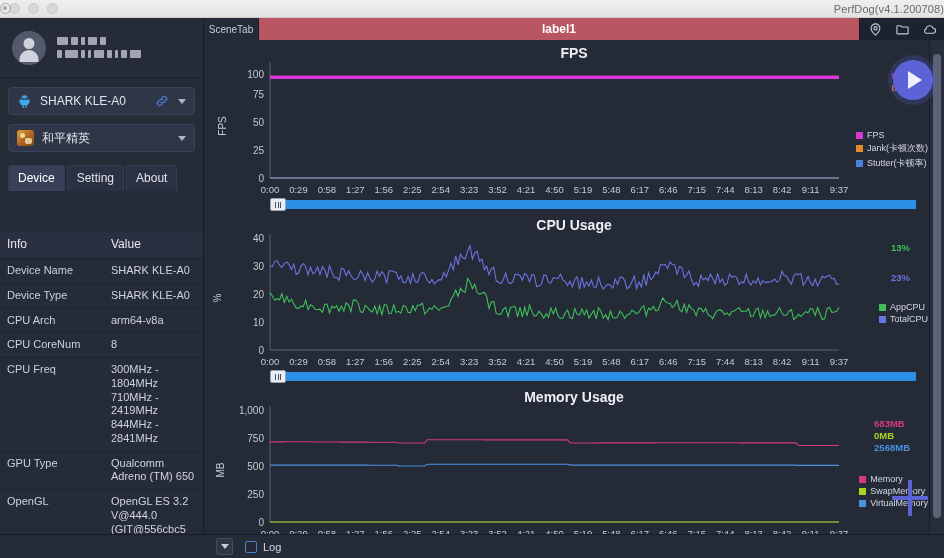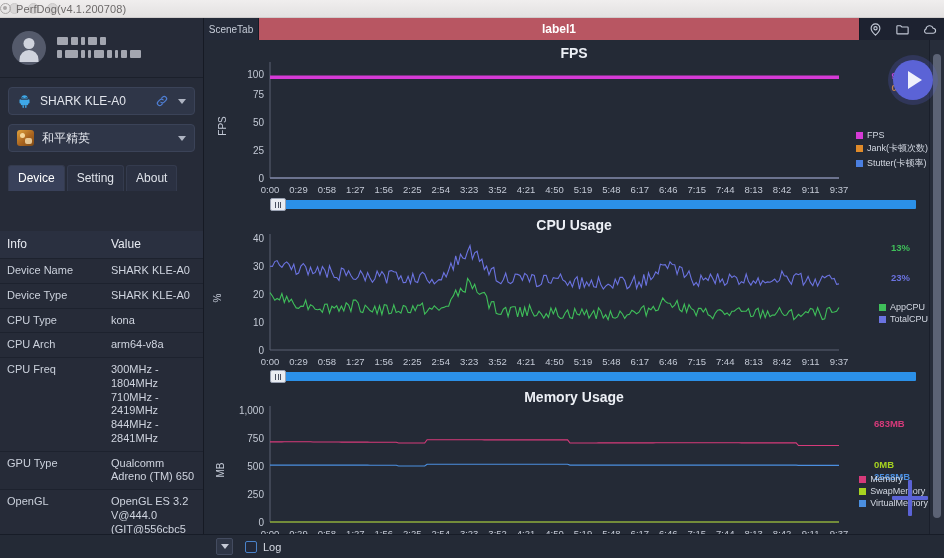--- a/index.html
+++ b/index.html
@@ -17,21 +17,21 @@
     background: linear-gradient(#f0eeee, #e3e1e1);
     border-bottom: 1px solid #cfcccc;
     display: flex; align-items: center;
     position: relative;
   }
   .traffic { display: flex; gap: 8px; padding-left: 9px; }
   .dot { width: 11px; height: 11px; border-radius: 50%; background: #d9d7d7; border: 1px solid #cbc9c9; }
   .title-center {
     position: absolute; left: 0; right: 0; text-align: center;
     font-size: 11px; color: #6d6a6a; letter-spacing: .1px;
-    display: flex; align-items: center; justify-content: flex-start; gap: 5px;
+    display: flex; align-items: center; justify-content: space-between; gap: 5px;
   }
   .title-logo {
     width: 11px; height: 11px; border-radius: 50%;
     border: 1.5px solid #a9a6a6; position: relative;
   }
   .title-logo::after {
     content: ""; position: absolute; left: 2px; top: 2px;
     width: 4px; height: 4px; border-radius: 50%; background: #a9a6a6;
   }
 
@@ -285,26 +285,26 @@
           <tbody>
               <tr>
                 <td>Device Name</td>
                 <td class="val">SHARK KLE-A0</td>
               </tr>
               <tr>
                 <td>Device Type</td>
                 <td class="val">SHARK KLE-A0</td>
               </tr>
               <tr>
-                <td>CPU Type</td>
-                <td class="val">kona</td>
-              </tr>
-              <tr>
                 <td>CPU Arch</td>
                 <td class="val">arm64-v8a</td>
+              </tr>
+              <tr>
+                <td>CPU CoreNum</td>
+                <td class="val">8</td>
               </tr>
               <tr>
                 <td>CPU Freq</td>
                 <td class="val">300MHz - 1804MHz
 710MHz - 2419MHz
 844MHz - 2841MHz</td>
               </tr>
               <tr>
                 <td>GPU Type</td>
                 <td class="val">Qualcomm Adreno (TM) 650</td>
@@ -499,21 +499,21 @@
               <div class="x-tick" style="left: 635px;">9:37</div>
             </div>
             <svg width="725" height="172" style="position: absolute; left: 0px; top: 0px;">
               <path d="M66 22 L66 138 L635 138" stroke="#5a6173" fill="none" stroke-width="1"></path>
               <path d="M66.0 57.9 L68.4 57.9 L70.8 57.9 L73.1 57.9 L75.5 57.9 L77.9 57.9 L80.3 57.8 L82.7 57.8 L85.0 57.8 L87.4 57.8 L89.8 57.8 L92.2 57.8 L94.6 57.8 L96.9 57.8 L99.3 57.8 L101.7 57.8 L104.1 57.8 L106.5 57.8 L108.9 58.0 L111.2 58.0 L113.6 58.0 L116.0 58.0 L118.4 58.0 L120.8 58.0 L123.1 58.0 L125.5 58.0 L127.9 58.0 L130.3 58.0 L132.7 58.0 L135.0 58.0 L137.4 58.1 L139.8 58.1 L142.2 58.1 L144.6 58.1 L146.9 58.1 L149.3 58.1 L151.7 58.1 L154.1 58.1 L156.5 58.1 L158.8 58.1 L161.2 58.1 L163.6 58.1 L166.0 58.3 L168.4 58.3 L170.8 58.3 L173.1 58.3 L175.5 58.3 L177.9 58.3 L180.3 58.3 L182.7 58.3 L185.0 58.3 L187.4 58.3 L189.8 58.3 L192.2 58.3 L194.6 59.0 L196.9 59.0 L199.3 59.0 L201.7 59.0 L204.1 59.0 L206.5 59.0 L208.8 59.0 L211.2 59.0 L213.6 59.0 L216.0 59.0 L218.4 59.0 L220.7 59.0 L223.1 55.7 L225.5 55.7 L227.9 55.7 L230.3 55.7 L232.7 55.7 L235.0 55.7 L237.4 55.7 L239.8 55.7 L242.2 55.7 L244.6 55.7 L246.9 55.7 L249.3 55.7 L251.7 55.8 L254.1 55.8 L256.5 55.8 L258.8 55.8 L261.2 55.8 L263.6 55.8 L266.0 55.8 L268.4 55.8 L270.7 55.8 L273.1 55.8 L275.5 55.8 L277.9 55.8 L280.3 55.9 L282.6 55.9 L285.0 55.9 L287.4 55.9 L289.8 55.9 L292.2 55.9 L294.6 55.9 L296.9 55.9 L299.3 55.9 L301.7 55.9 L304.1 55.9 L306.5 55.9 L308.8 55.9 L311.2 55.9 L313.6 55.9 L316.0 55.9 L318.4 55.9 L320.7 55.9 L323.1 55.9 L325.5 55.9 L327.9 55.9 L330.3 55.9 L332.6 55.9 L335.0 55.9 L337.4 55.9 L339.8 55.9 L342.2 55.9 L344.5 55.9 L346.9 55.9 L349.3 55.9 L351.7 55.9 L354.1 55.9 L356.5 55.9 L358.8 55.9 L361.2 55.9 L363.6 55.9 L366.0 59.0 L368.4 59.0 L370.7 59.0 L373.1 59.0 L375.5 59.0 L377.9 59.0 L380.3 59.0 L382.6 59.0 L385.0 59.0 L387.4 59.0 L389.8 59.0 L392.2 59.0 L394.5 58.9 L396.9 58.9 L399.3 58.9 L401.7 58.9 L404.1 58.9 L406.4 58.9 L408.8 58.9 L411.2 58.9 L413.6 58.9 L416.0 58.9 L418.4 58.9 L420.7 58.9 L423.1 58.9 L425.5 58.9 L427.9 58.9 L430.3 58.9 L432.6 58.9 L435.0 58.9 L437.4 58.9 L439.8 58.9 L442.2 58.9 L444.5 58.9 L446.9 58.9 L449.3 58.9 L451.7 58.8 L454.1 58.8 L456.4 58.8 L458.8 58.8 L461.2 58.8 L463.6 58.8 L466.0 58.8 L468.3 58.8 L470.7 58.8 L473.1 58.8 L475.5 58.8 L477.9 58.8 L480.3 58.8 L482.6 58.8 L485.0 58.8 L487.4 58.8 L489.8 58.8 L492.2 58.8 L494.5 58.8 L496.9 58.8 L499.3 58.8 L501.7 58.8 L504.1 58.8 L506.4 58.8 L508.8 58.8 L511.2 58.8 L513.6 58.8 L516.0 58.8 L518.3 58.8 L520.7 58.8 L523.1 58.8 L525.5 58.8 L527.9 58.8 L530.2 58.8 L532.6 58.8 L535.0 58.8 L537.4 58.9 L539.8 58.9 L542.2 58.9 L544.5 58.9 L546.9 58.9 L549.3 58.9 L551.7 58.9 L554.1 58.9 L556.4 58.9 L558.8 58.9 L561.2 58.9 L563.6 58.9 L566.0 58.9 L568.3 58.9 L570.7 58.9 L573.1 58.9 L575.5 58.9 L577.9 58.9 L580.2 58.9 L582.6 58.9 L585.0 58.9 L587.4 58.9 L589.8 58.9 L592.1 58.9 L594.5 61.5 L596.9 61.5 L599.3 61.5 L601.7 61.5 L604.1 61.5 L606.4 61.5 L608.8 61.5 L611.2 61.5 L613.6 61.5 L616.0 61.5 L618.3 61.5 L620.7 61.5 L623.1 61.5 L625.5 61.5 L627.9 61.5 L630.2 61.5 L632.6 61.5 L635.0 61.5 " stroke="#d63a7a" fill="none" stroke-width="1.1"></path>
               <path d="M66.0 138.0 L68.4 138.0 L70.8 138.0 L73.1 138.0 L75.5 138.0 L77.9 138.0 L80.3 138.0 L82.7 138.0 L85.0 138.0 L87.4 138.0 L89.8 138.0 L92.2 138.0 L94.6 138.0 L96.9 138.0 L99.3 138.0 L101.7 138.0 L104.1 138.0 L106.5 138.0 L108.9 138.0 L111.2 138.0 L113.6 138.0 L116.0 138.0 L118.4 138.0 L120.8 138.0 L123.1 138.0 L125.5 138.0 L127.9 138.0 L130.3 138.0 L132.7 138.0 L135.0 138.0 L137.4 138.0 L139.8 138.0 L142.2 138.0 L144.6 138.0 L146.9 138.0 L149.3 138.0 L151.7 138.0 L154.1 138.0 L156.5 138.0 L158.8 138.0 L161.2 138.0 L163.6 138.0 L166.0 138.0 L168.4 138.0 L170.8 138.0 L173.1 138.0 L175.5 138.0 L177.9 138.0 L180.3 138.0 L182.7 138.0 L185.0 138.0 L187.4 138.0 L189.8 138.0 L192.2 138.0 L194.6 138.0 L196.9 138.0 L199.3 138.0 L201.7 138.0 L204.1 138.0 L206.5 138.0 L208.8 138.0 L211.2 138.0 L213.6 138.0 L216.0 138.0 L218.4 138.0 L220.7 138.0 L223.1 138.0 L225.5 138.0 L227.9 138.0 L230.3 138.0 L232.7 138.0 L235.0 138.0 L237.4 138.0 L239.8 138.0 L242.2 138.0 L244.6 138.0 L246.9 138.0 L249.3 138.0 L251.7 138.0 L254.1 138.0 L256.5 138.0 L258.8 138.0 L261.2 138.0 L263.6 138.0 L266.0 138.0 L268.4 138.0 L270.7 138.0 L273.1 138.0 L275.5 138.0 L277.9 138.0 L280.3 138.0 L282.6 138.0 L285.0 138.0 L287.4 138.0 L289.8 138.0 L292.2 138.0 L294.6 138.0 L296.9 138.0 L299.3 138.0 L301.7 138.0 L304.1 138.0 L306.5 138.0 L308.8 138.0 L311.2 138.0 L313.6 138.0 L316.0 138.0 L318.4 138.0 L320.7 138.0 L323.1 138.0 L325.5 138.0 L327.9 138.0 L330.3 138.0 L332.6 138.0 L335.0 138.0 L337.4 138.0 L339.8 138.0 L342.2 138.0 L344.5 138.0 L346.9 138.0 L349.3 138.0 L351.7 138.0 L354.1 138.0 L356.5 138.0 L358.8 138.0 L361.2 138.0 L363.6 138.0 L366.0 138.0 L368.4 138.0 L370.7 138.0 L373.1 138.0 L375.5 138.0 L377.9 138.0 L380.3 138.0 L382.6 138.0 L385.0 138.0 L387.4 138.0 L389.8 138.0 L392.2 138.0 L394.5 138.0 L396.9 138.0 L399.3 138.0 L401.7 138.0 L404.1 138.0 L406.4 138.0 L408.8 138.0 L411.2 138.0 L413.6 138.0 L416.0 138.0 L418.4 138.0 L420.7 138.0 L423.1 138.0 L425.5 138.0 L427.9 138.0 L430.3 138.0 L432.6 138.0 L435.0 138.0 L437.4 138.0 L439.8 138.0 L442.2 138.0 L444.5 138.0 L446.9 138.0 L449.3 138.0 L451.7 138.0 L454.1 138.0 L456.4 138.0 L458.8 138.0 L461.2 138.0 L463.6 138.0 L466.0 138.0 L468.3 138.0 L470.7 138.0 L473.1 138.0 L475.5 138.0 L477.9 138.0 L480.3 138.0 L482.6 138.0 L485.0 138.0 L487.4 138.0 L489.8 138.0 L492.2 138.0 L494.5 138.0 L496.9 138.0 L499.3 138.0 L501.7 138.0 L504.1 138.0 L506.4 138.0 L508.8 138.0 L511.2 138.0 L513.6 138.0 L516.0 138.0 L518.3 138.0 L520.7 138.0 L523.1 138.0 L525.5 138.0 L527.9 138.0 L530.2 138.0 L532.6 138.0 L535.0 138.0 L537.4 138.0 L539.8 138.0 L542.2 138.0 L544.5 138.0 L546.9 138.0 L549.3 138.0 L551.7 138.0 L554.1 138.0 L556.4 138.0 L558.8 138.0 L561.2 138.0 L563.6 138.0 L566.0 138.0 L568.3 138.0 L570.7 138.0 L573.1 138.0 L575.5 138.0 L577.9 138.0 L580.2 138.0 L582.6 138.0 L585.0 138.0 L587.4 138.0 L589.8 138.0 L592.1 138.0 L594.5 138.0 L596.9 138.0 L599.3 138.0 L601.7 138.0 L604.1 138.0 L606.4 138.0 L608.8 138.0 L611.2 138.0 L613.6 138.0 L616.0 138.0 L618.3 138.0 L620.7 138.0 L623.1 138.0 L625.5 138.0 L627.9 138.0 L630.2 138.0 L632.6 138.0 L635.0 138.0 " stroke="#a7d420" fill="none" stroke-width="1.1"></path>
               <path d="M66.0 81.1 L68.4 81.1 L70.8 81.1 L73.1 81.1 L75.5 81.1 L77.9 81.1 L80.3 81.1 L82.7 81.1 L85.0 81.1 L87.4 81.1 L89.8 81.1 L92.2 81.1 L94.6 81.1 L96.9 81.1 L99.3 81.1 L101.7 81.1 L104.1 81.1 L106.5 81.1 L108.9 81.1 L111.2 81.1 L113.6 81.1 L116.0 81.1 L118.4 81.1 L120.8 81.1 L123.1 81.1 L125.5 81.1 L127.9 81.1 L130.3 81.1 L132.7 81.1 L135.0 81.1 L137.4 81.1 L139.8 81.1 L142.2 81.1 L144.6 81.1 L146.9 81.1 L149.3 81.1 L151.7 81.1 L154.1 81.1 L156.5 81.1 L158.8 81.1 L161.2 81.1 L163.6 81.1 L166.0 81.2 L168.4 81.2 L170.8 81.2 L173.1 81.2 L175.5 81.2 L177.9 81.2 L180.3 81.2 L182.7 81.2 L185.0 81.2 L187.4 81.2 L189.8 81.2 L192.2 81.2 L194.6 82.0 L196.9 82.0 L199.3 82.0 L201.7 82.0 L204.1 82.0 L206.5 82.0 L208.8 82.0 L211.2 82.0 L213.6 82.0 L216.0 82.0 L218.4 82.0 L220.7 82.0 L223.1 80.2 L225.5 80.2 L227.9 80.2 L230.3 80.2 L232.7 80.2 L235.0 80.2 L237.4 80.2 L239.8 80.2 L242.2 80.2 L244.6 80.2 L246.9 80.2 L249.3 80.2 L251.7 80.2 L254.1 80.2 L256.5 80.2 L258.8 80.2 L261.2 80.2 L263.6 80.2 L266.0 80.2 L268.4 80.2 L270.7 80.2 L273.1 80.2 L275.5 80.2 L277.9 80.2 L280.3 80.2 L282.6 80.2 L285.0 80.2 L287.4 80.2 L289.8 80.2 L292.2 80.2 L294.6 80.2 L296.9 80.2 L299.3 80.2 L301.7 80.2 L304.1 80.2 L306.5 80.2 L308.8 80.2 L311.2 80.2 L313.6 80.2 L316.0 80.2 L318.4 80.2 L320.7 80.2 L323.1 80.2 L325.5 80.2 L327.9 80.2 L330.3 80.2 L332.6 80.2 L335.0 80.2 L337.4 80.2 L339.8 80.2 L342.2 80.2 L344.5 80.2 L346.9 80.2 L349.3 80.2 L351.7 80.2 L354.1 80.2 L356.5 80.2 L358.8 80.2 L361.2 80.2 L363.6 80.2 L366.0 81.1 L368.4 81.1 L370.7 81.1 L373.1 81.1 L375.5 81.1 L377.9 81.1 L380.3 81.1 L382.6 81.1 L385.0 81.1 L387.4 81.1 L389.8 81.1 L392.2 81.1 L394.5 81.1 L396.9 81.1 L399.3 81.1 L401.7 81.1 L404.1 81.1 L406.4 81.1 L408.8 81.1 L411.2 81.1 L413.6 81.1 L416.0 81.1 L418.4 81.1 L420.7 81.1 L423.1 81.1 L425.5 81.1 L427.9 81.1 L430.3 81.1 L432.6 81.1 L435.0 81.1 L437.4 81.1 L439.8 81.1 L442.2 81.1 L444.5 81.1 L446.9 81.1 L449.3 81.1 L451.7 81.1 L454.1 81.1 L456.4 81.1 L458.8 81.1 L461.2 81.1 L463.6 81.1 L466.0 81.1 L468.3 81.1 L470.7 81.1 L473.1 81.1 L475.5 81.1 L477.9 81.1 L480.3 81.1 L482.6 81.1 L485.0 81.1 L487.4 81.1 L489.8 81.1 L492.2 81.1 L494.5 81.1 L496.9 81.1 L499.3 81.1 L501.7 81.1 L504.1 81.1 L506.4 81.1 L508.8 81.1 L511.2 81.1 L513.6 81.1 L516.0 81.1 L518.3 81.1 L520.7 81.1 L523.1 81.1 L525.5 81.1 L527.9 81.1 L530.2 81.1 L532.6 81.1 L535.0 81.1 L537.4 81.1 L539.8 81.1 L542.2 81.1 L544.5 81.1 L546.9 81.1 L549.3 81.1 L551.7 81.1 L554.1 81.1 L556.4 81.1 L558.8 81.1 L561.2 81.1 L563.6 81.1 L566.0 81.1 L568.3 81.1 L570.7 81.1 L573.1 81.1 L575.5 81.1 L577.9 81.1 L580.2 81.1 L582.6 81.1 L585.0 81.1 L587.4 81.1 L589.8 81.1 L592.1 81.1 L594.5 81.4 L596.9 81.4 L599.3 81.4 L601.7 81.4 L604.1 81.4 L606.4 81.4 L608.8 81.4 L611.2 81.4 L613.6 81.4 L616.0 81.4 L618.3 81.4 L620.7 81.4 L623.1 81.4 L625.5 81.4 L627.9 81.4 L630.2 81.4 L632.6 81.4 L635.0 81.4 " stroke="#4b8fe0" fill="none" stroke-width="1.1"></path>
             </svg>
             <div class="right-vals" style="top: 34px; right: 34px;">
               <div class="rv" style="color: rgb(214, 58, 122);">683MB</div>
-              <div class="rv" style="color: rgb(167, 212, 32); margin-top: 29px;">0MB</div>
+              <div class="rv" style="color: rgb(167, 212, 32);">0MB</div>
               <div class="rv" style="color: rgb(75, 143, 224);">2568MB</div>
             </div>
             <div class="legend" style="top: 90px; right: 16px;">
               <div class="legend-item">
                 <span class="swatch" style="background: rgb(214, 58, 122);"></span>
                 <span>Memory</span>
               </div>
               <div class="legend-item">
                 <span class="swatch" style="background: rgb(167, 212, 32);"></span>
                 <span>SwapMemory</span>

